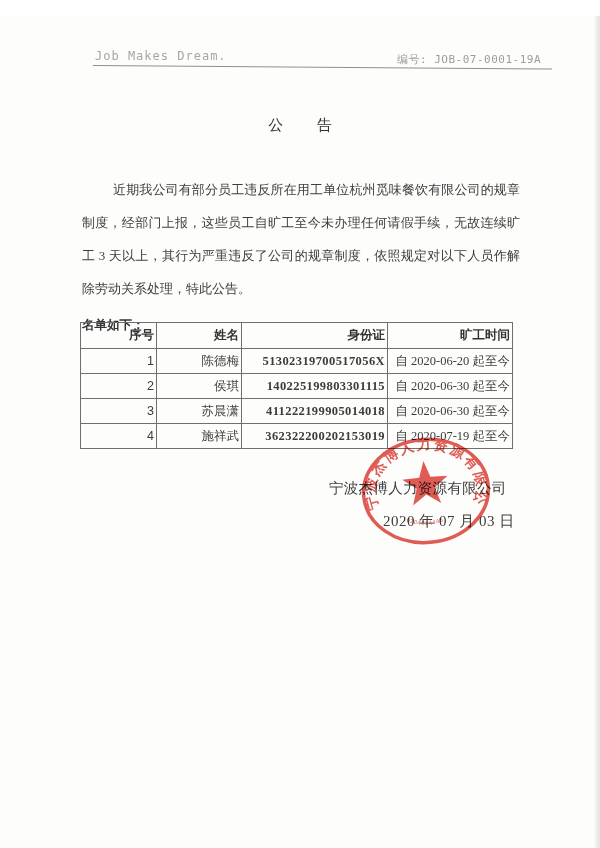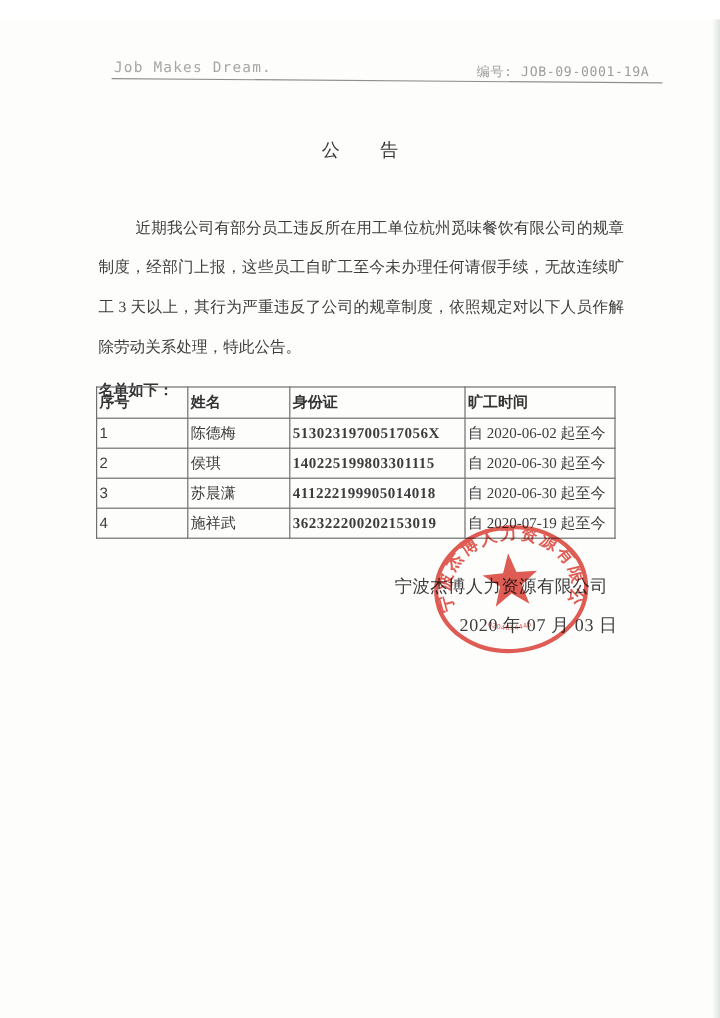--- a/index.html
+++ b/index.html
@@ -47,21 +47,21 @@
     position: absolute; left: 82px; top: 301px;
     font-size: 12.5px; font-weight: bold; color: #333333;
   }
   
   table.roster {
     position: absolute; left: 80px; top: 306px;
     border-collapse: collapse; table-layout: fixed; width: 432px;
   }
   table.roster th, table.roster td {
     border: 1px solid #6f6f6f;
-    text-align: left; vertical-align: middle;
+    text-align: right; vertical-align: middle;
     color: #3c3c3c; font-size: 12.5px;
     height: 25px; padding: 0 2px; overflow: hidden; white-space: nowrap;
   }
   table.roster th { height: 26px; font-weight: bold; font-size: 12.5px; color: #333; }
   td.cell-serial { font-family: "Liberation Sans", sans-serif; font-size: 12px; }
   td.cell-id {
     text-align: left; padding-left: 9px;
     font-family: Liberation Serif, serif;
     font-weight: 600; font-size: 12.5px; letter-spacing: 0.4px; color: #2e2e2e;
   }
@@ -91,21 +91,21 @@
     position: absolute; left: 8px; bottom: 0; width: 120px; height: 5px;
     background: rgba(228,222,210,0.7); border-radius: 3px;
   }
 </style>
 </head>
 <body>
 
 <div class="page">
 
   <div class="slogan">Job Makes Dream.</div>
-  <div class="doc-number">编号: JOB-09-0001-19A</div>
+  <div class="doc-number">编号: JOB-07-0001-19A</div>
   <div class="header-rule"></div>
 
   <div class="title">公 告</div>
 
   <div class="body-text">近期我公司有部分员工违反所在用工单位杭州觅味餐饮有限公司的规章制度，经部门上报，这些员工自旷工至今未办理任何请假手续，无故连续旷工 3 天以上，其行为严重违反了公司的规章制度，依照规定对以下人员作解除劳动关系处理，特此公告。</div>
 
   <div class="list-label">名单如下：</div>
 
   <table class="roster">
     <colgroup>
@@ -120,21 +120,21 @@
         <th>姓名</th>
         <th>身份证</th>
         <th>旷工时间</th>
       </tr>
     </thead>
     <tbody>
       <tr>
         <td class="cell-serial">1</td>
         <td class="cell-name">陈德梅</td>
         <td class="cell-id">51302319700517056X</td>
-        <td class="cell-period">自 2020-06-02 起至今</td>
+        <td class="cell-period">自 2020-06-20 起至今</td>
       </tr>
       <tr>
         <td class="cell-serial">2</td>
         <td class="cell-name">侯琪</td>
         <td class="cell-id">140225199803301115</td>
         <td class="cell-period">自 2020-06-30 起至今</td>
       </tr>
       <tr>
         <td class="cell-serial">3</td>
         <td class="cell-name">苏晨潇</td>

